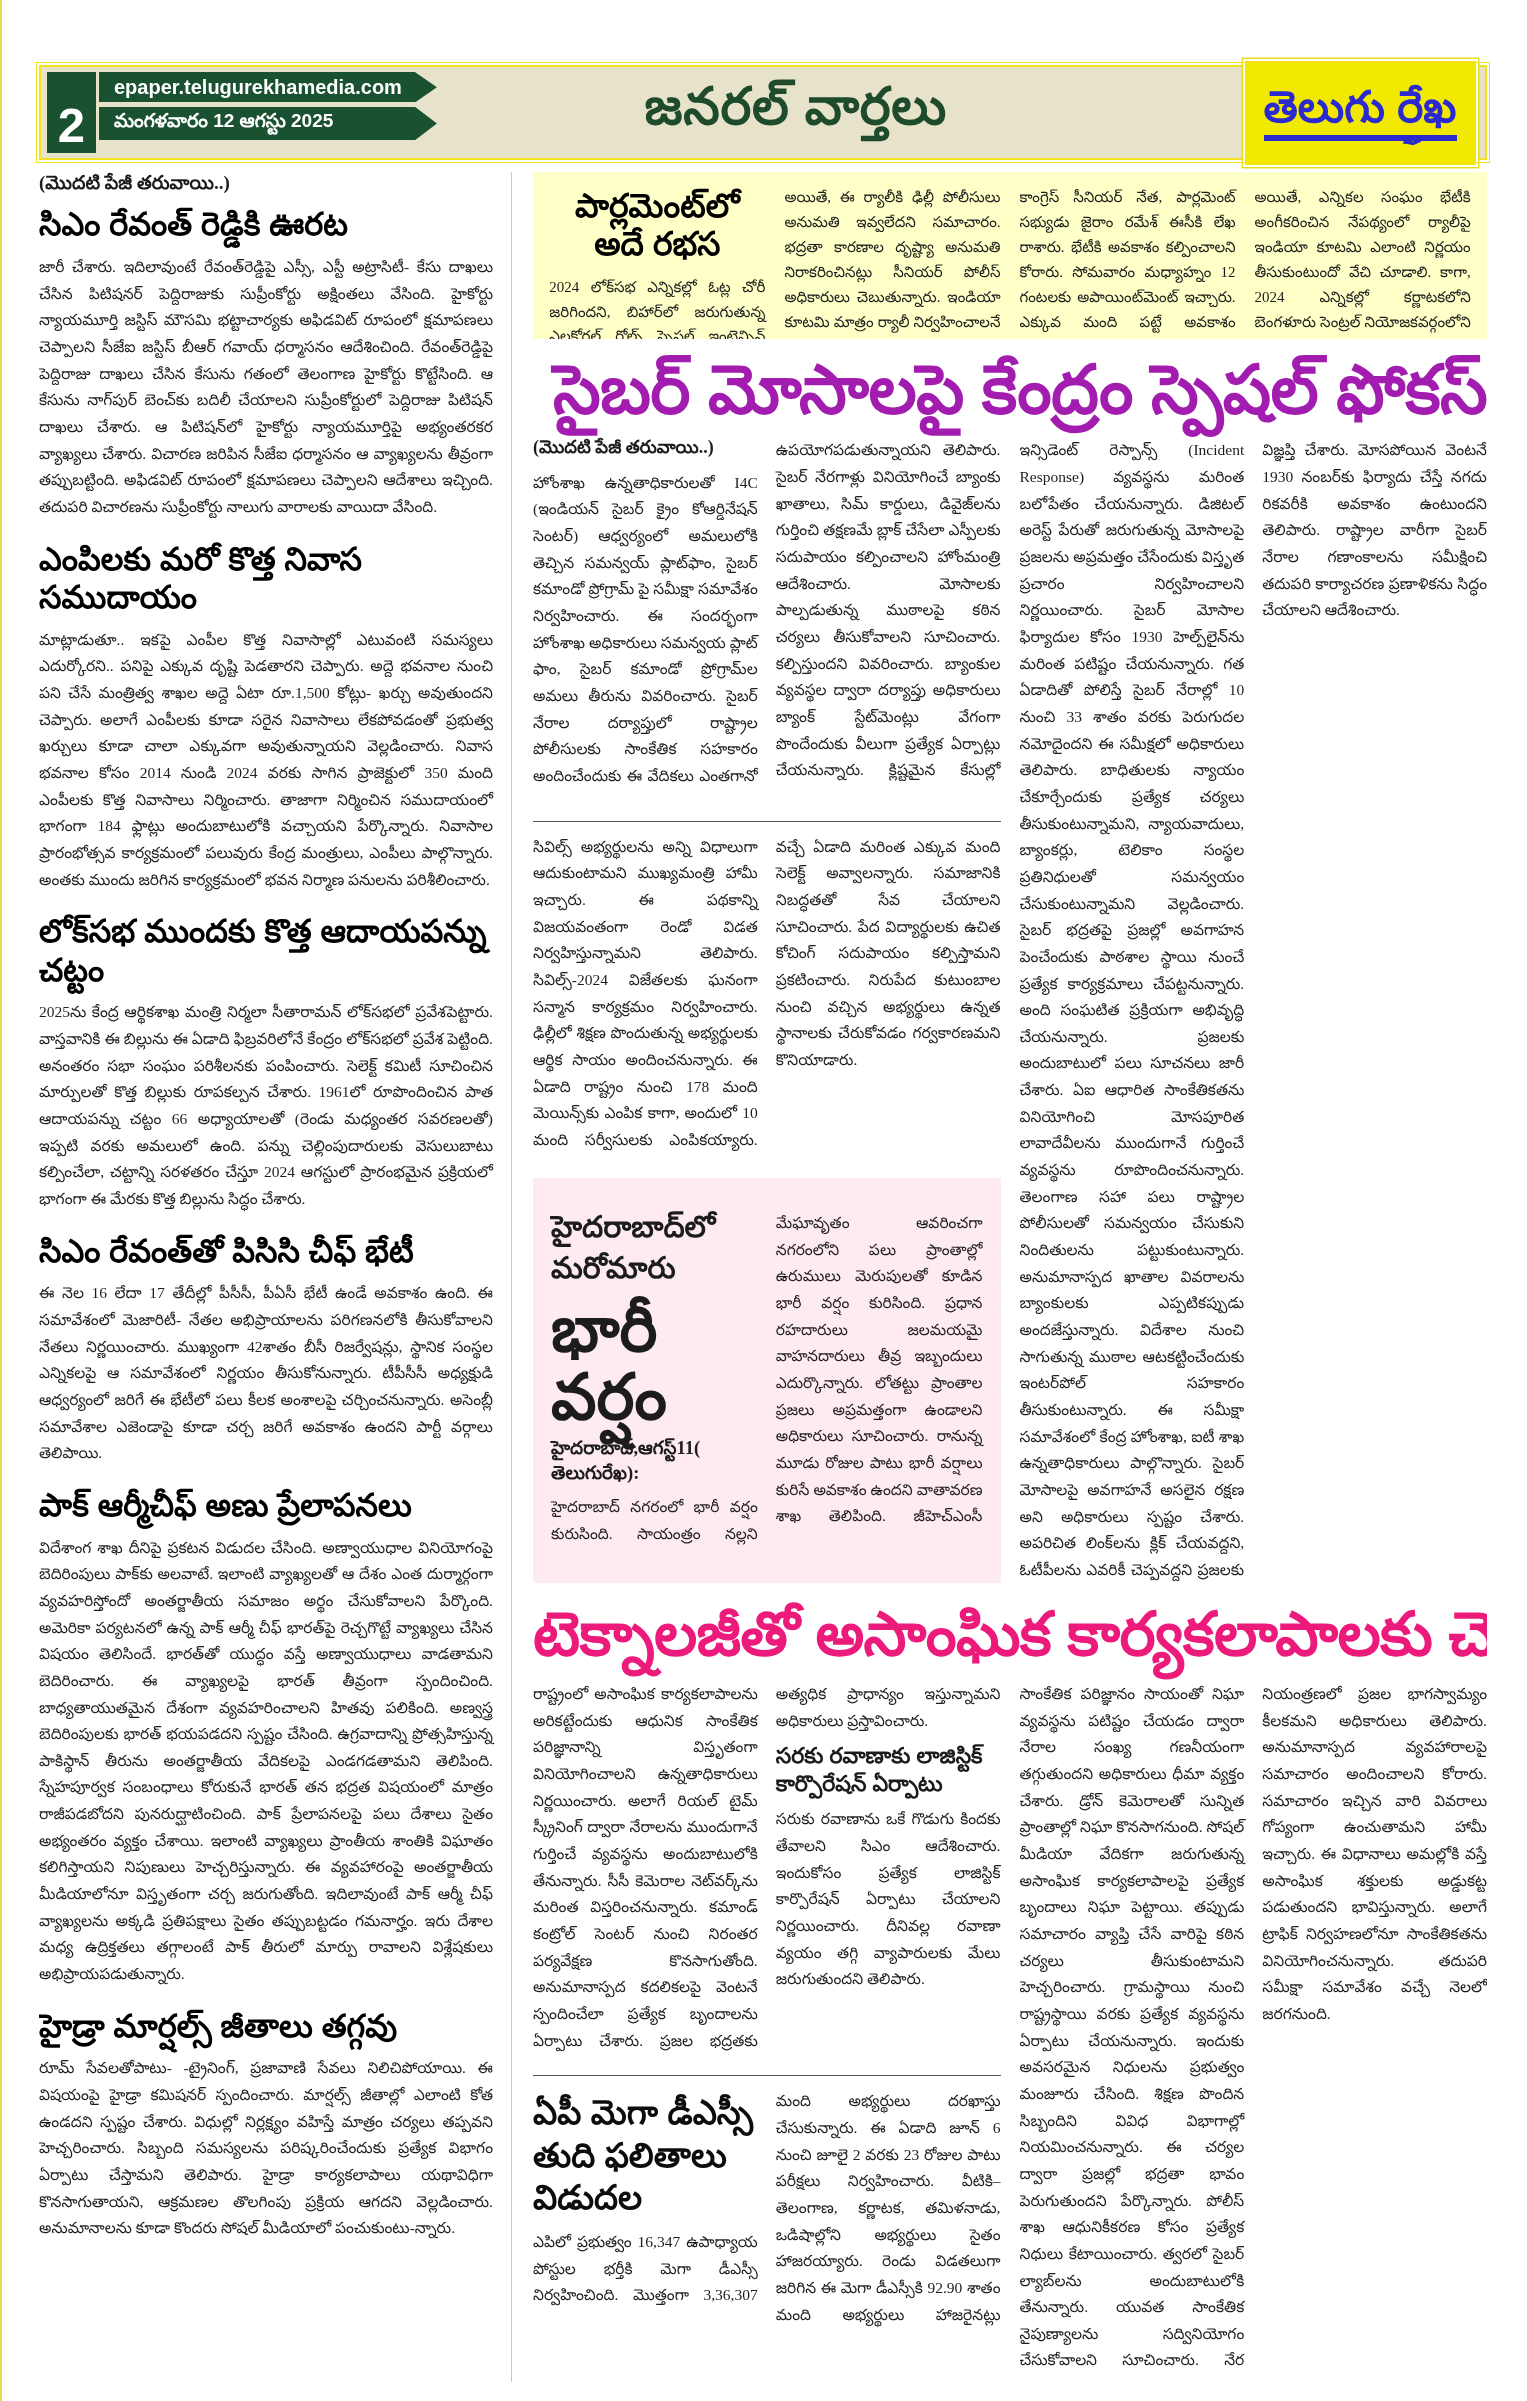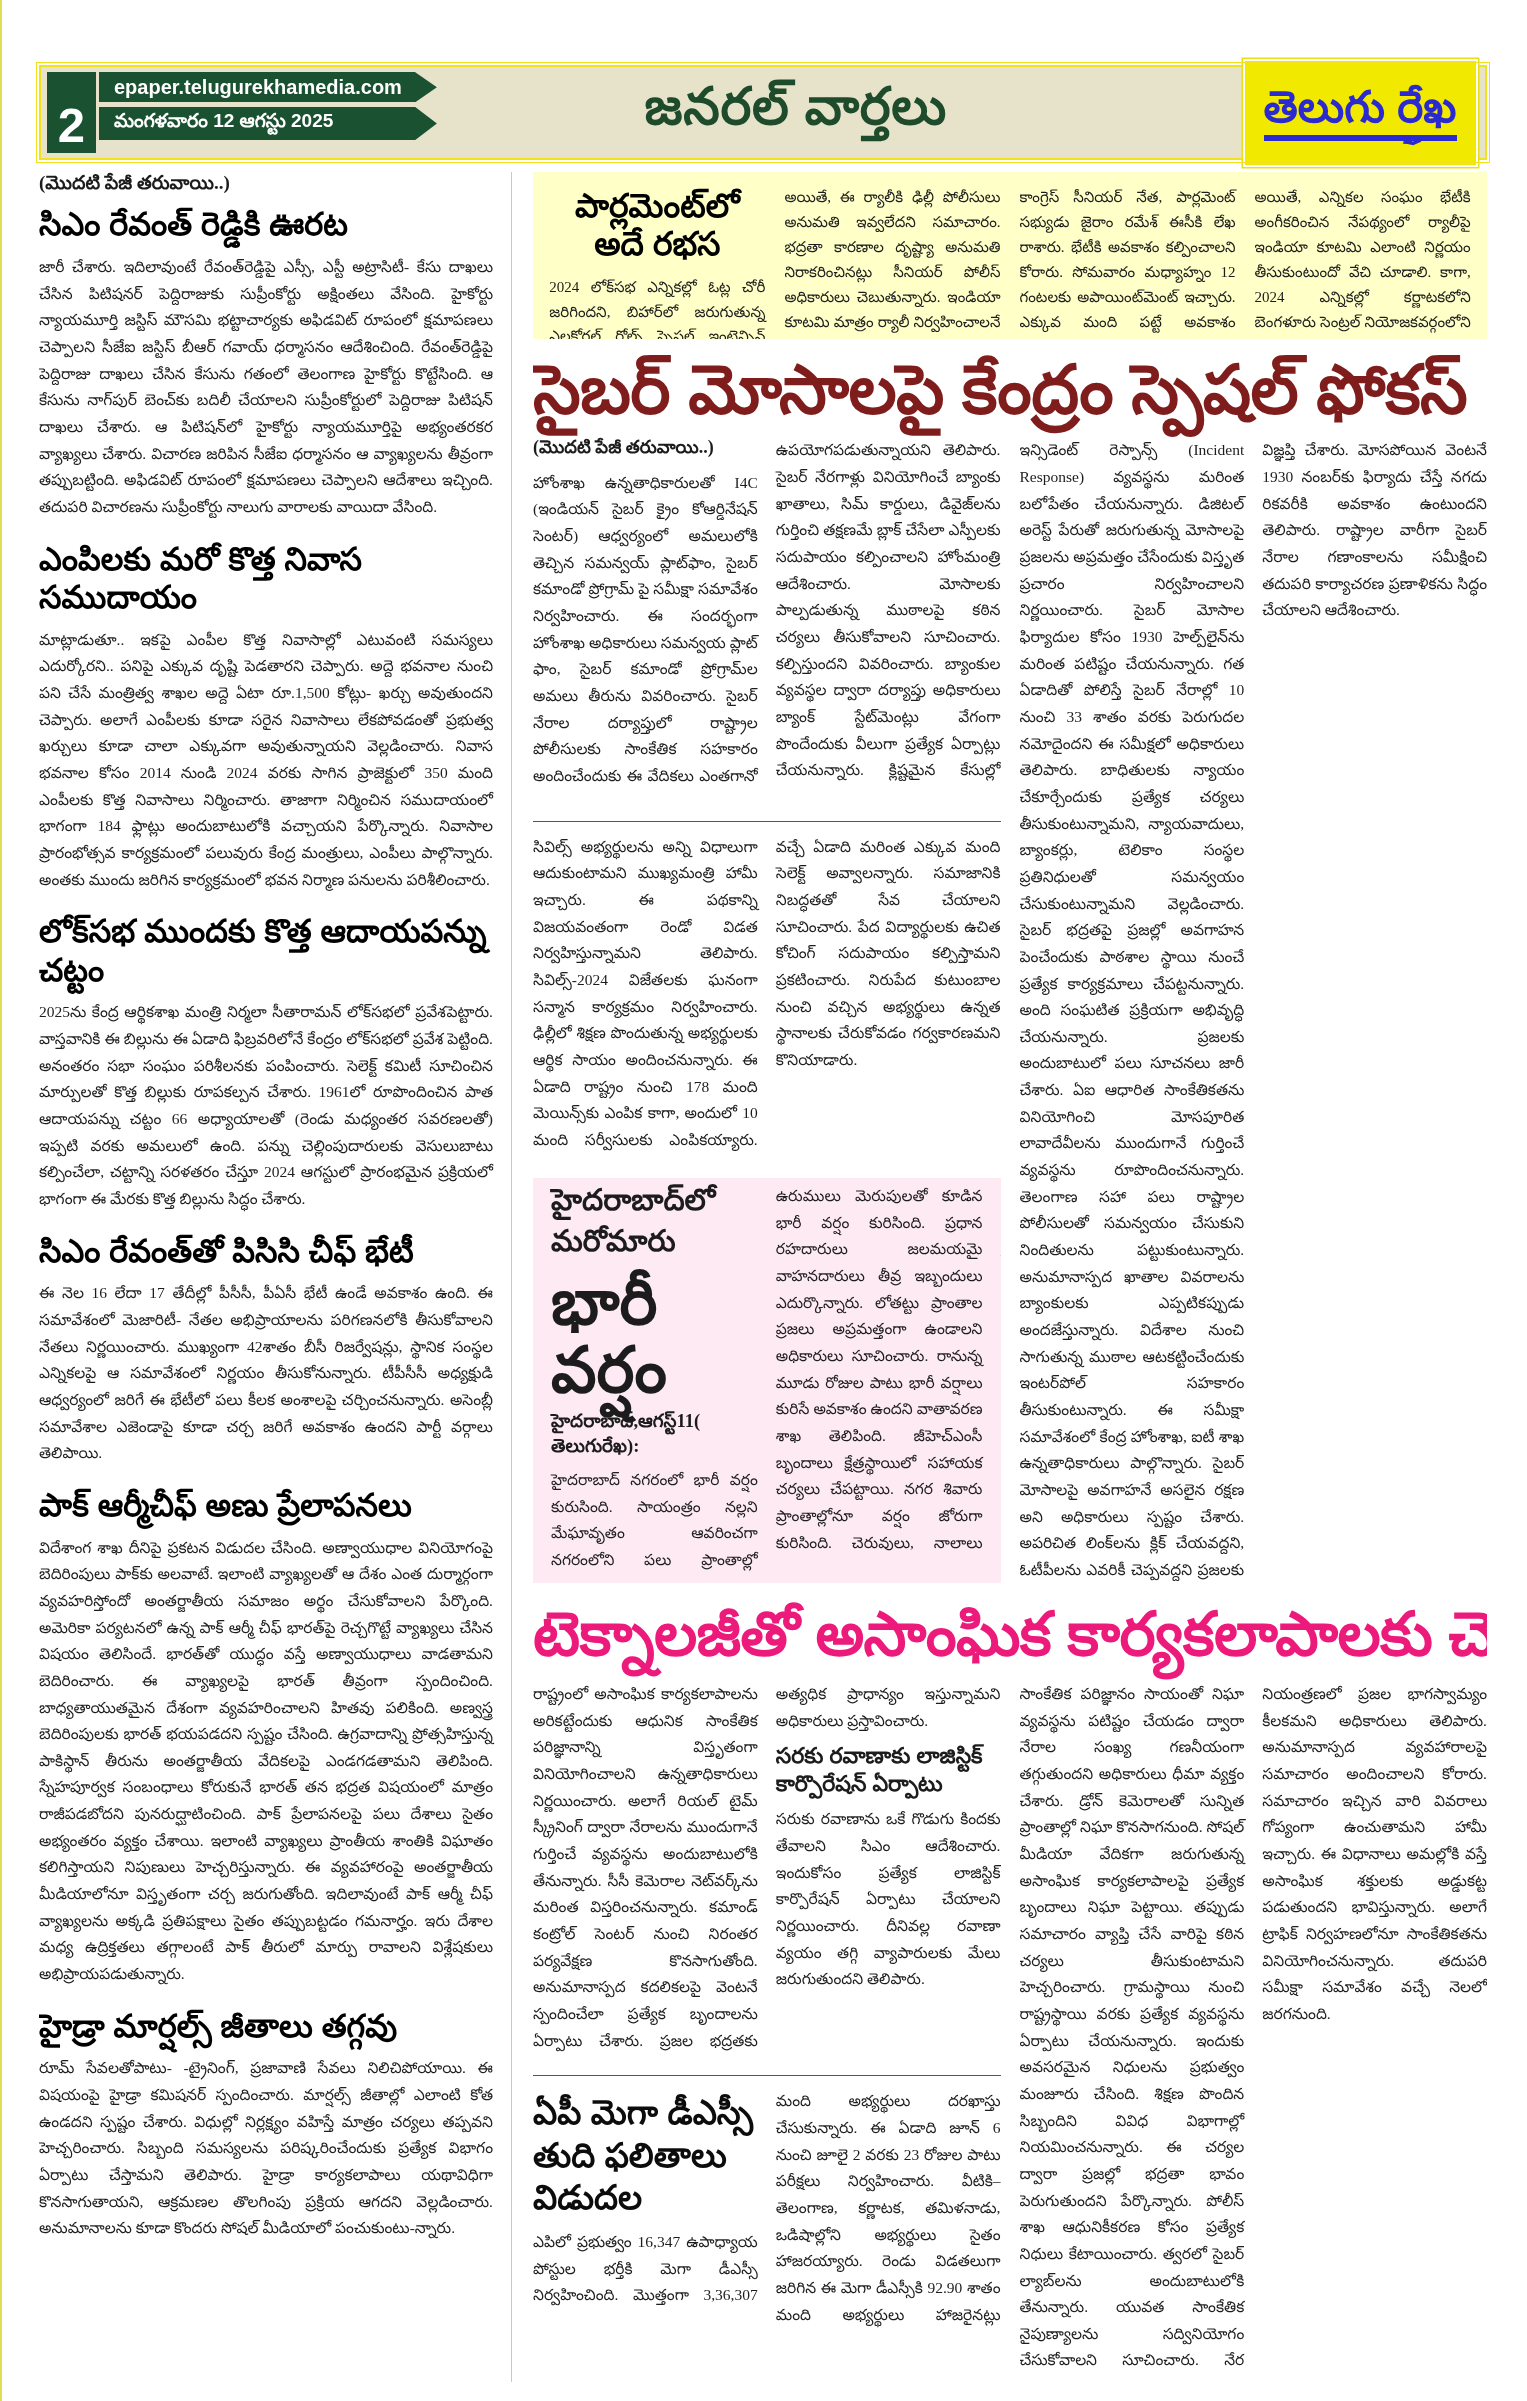--- a/index.html
+++ b/index.html
@@ -59,35 +59,35 @@
   .parl {
     background:#ffffc8; padding:13.3px 16.3px; height:167px; overflow:hidden;
     display:grid; grid-template-columns:repeat(4,1fr); column-gap:19px;
   }
   .parl h2 {
     font-family:"Liberation Sans", sans-serif; font-weight:bold; font-size:33px; text-align:center;
     color:#000; margin:1.5px 0 12px 0; line-height:1.15;
   }
   .parl p { font-size:15px; line-height:1.66; text-align:justify; }
   .headline-red {
-    color:#7f1d1d; font-family:"Liberation Sans", sans-serif; font-weight:bold;
-    font-size:68px; line-height:1.1; text-align:left; margin:13.3px 0 10.3px 0; letter-spacing:-0.7px;
+    color:#a21caf; font-family:"Liberation Sans", sans-serif; font-weight:bold;
+    font-size:68px; line-height:1.1; text-align:right; margin:13.3px 0 10.3px 0; letter-spacing:-0.7px;
     white-space:nowrap;
   }
   .mid { display:grid; grid-template-columns:1fr 1fr; column-gap:19px; height:1147px; overflow:hidden; }
   .twocol { column-count:2; column-gap:18px; column-fill:auto; }
   .cyber-left { height:373px; overflow:hidden; }
   .cyber-left .cont-note { font-size:18px; }
   .rule { border:none; border-top:1.5px solid #555; margin:10.3px 0 12px 0; }
   .civils { height:334px; overflow:hidden; }
   .civils h3 {
     font-family:"Liberation Sans", sans-serif; font-weight:bold; color:#1d4f8f;
     font-size:40px; line-height:1.2; text-align:center; margin:3px 0 13.3px 0;
   }
-  .rainbox { background:#fdeaf2; padding:5px 18px; height:405px; overflow:hidden; margin-top:10.3px; }
+  .rainbox { background:#fdeaf2; padding:32px 18px; height:405px; overflow:hidden; margin-top:10.3px; }
   .rain-kicker { font-weight:bold; font-size:30px; font-family:"Liberation Serif", serif; margin-bottom:4.4px; }
   .rain-big { font-size:64px; font-weight:bold; line-height:1.05; margin-bottom:7.4px; font-family:"Liberation Serif", serif; }
   .rain-dateline { font-weight:bold; font-size:18.5px; margin-bottom:6px; }
   .mid-right { height:1147px; overflow:hidden; }
   .headline-pink {
     color:#ec1a7b; font-family:"Liberation Sans", sans-serif; font-weight:bold;
     font-size:61px; line-height:1.1; text-align:center; margin:16.3px 0 13.3px 0; letter-spacing:-0.7px;
     white-space:nowrap;
   }
   .techgrid { display:grid; grid-template-columns:1fr 1fr; column-gap:19px; flex:1; overflow:hidden; }

